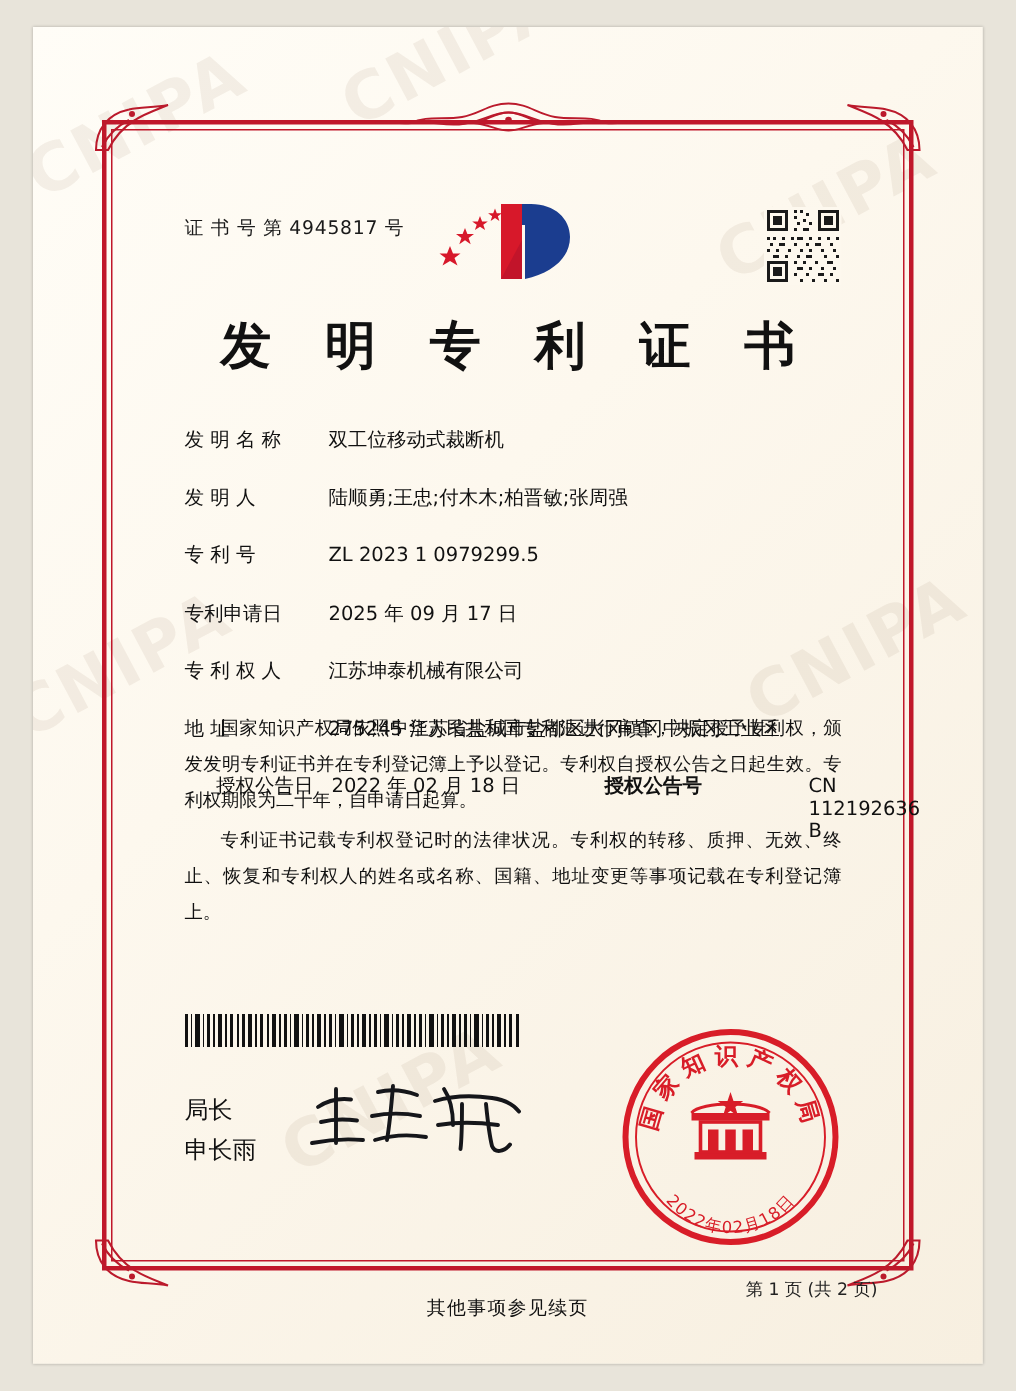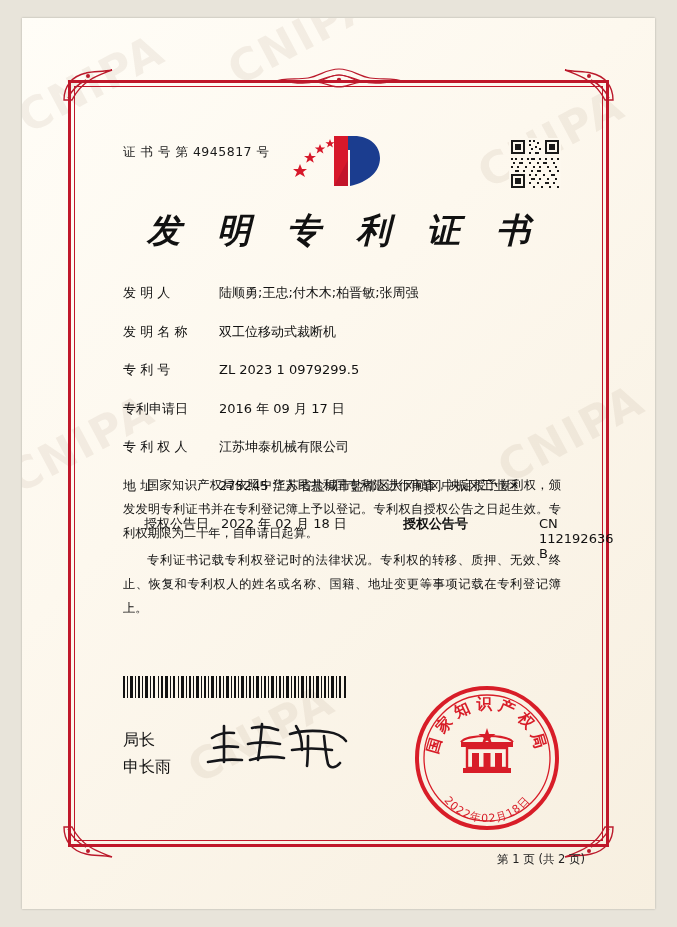--- a/index.html
+++ b/index.html
@@ -121,21 +121,20 @@
     left: 0;
     right: 0;
     top: 104px;
     text-align: center;
     font-family: "DejaVu Serif", "Liberation Serif", serif;
     font-size: 34px;
     font-weight: bold;
     letter-spacing: 12px;
     color: #111;
     text-indent: 12px;
-    font-style: italic;
   }
 
   .fields {
     position: absolute;
     left: 31px;
     right: 24px;
     top: 180px;
     font-size: 13px;
     color: #111;
   }
@@ -372,34 +371,34 @@
           <polygon points="36,14 37.4,17.6 41.2,17.6 38.2,19.8 39.4,23.4 36,21.2 32.6,23.4 33.8,19.8 30.8,17.6 34.6,17.6"></polygon>
           <polygon points="46,9 47.2,12.2 50.6,12.2 47.9,14.2 48.9,17.4 46,15.4 43.1,17.4 44.1,14.2 41.4,12.2 44.8,12.2"></polygon>
         </g>
       </svg>
     </div>
 
     <div class="title">发 明 专 利 证 书</div>
 
     <div class="fields">
       <div class="field-row">
+        <div class="field-label">发 明 名 称</div>
+        <div class="field-value">双工位移动式裁断机</div>
+      </div>
+      <div class="field-row">
         <div class="field-label">发 明 人</div>
         <div class="field-value">陆顺勇;王忠;付木木;柏晋敏;张周强</div>
-      </div>
-      <div class="field-row">
-        <div class="field-label">发 明 名 称</div>
-        <div class="field-value">双工位移动式裁断机</div>
       </div>
       <div class="field-row">
         <div class="field-label">专 利 号</div>
         <div class="field-value">ZL 2023 1 0979299.5</div>
       </div>
       <div class="field-row">
         <div class="field-label">专利申请日</div>
-        <div class="field-value">2016 年 09 月 17 日</div>
+        <div class="field-value">2025 年 09 月 17 日</div>
       </div>
       <div class="field-row">
         <div class="field-label">专 利 权 人</div>
         <div class="field-value">江苏坤泰机械有限公司</div>
       </div>
       <div class="field-row">
         <div class="field-label">地        址</div>
         <div class="field-value">275245 江苏省盐城市盐都区大冈镇冈中振冈工业区</div>
       </div>
       <div class="field-row dual">
@@ -530,13 +529,14 @@
           <rect x="50" y="60" width="52" height="5" stroke-width="0"></rect>
           <polygon points="76,46 78,52 84.5,52 79.2,56 81.2,62.5 76,58.5 70.8,62.5 72.8,56 67.5,52 74,52" stroke-width="0"></polygon>
           <path d="M50 60 C56 52 96 52 102 60" fill="none" stroke-width="2"></path>
         </g>
       </svg>
     </div>
 
     <div class="page-no">第 1 页 (共 2 页)</div>
   </div>
 
+  <div class="footer-note">其他事项参见续页</div>
 </div>
 
 </body></html>

